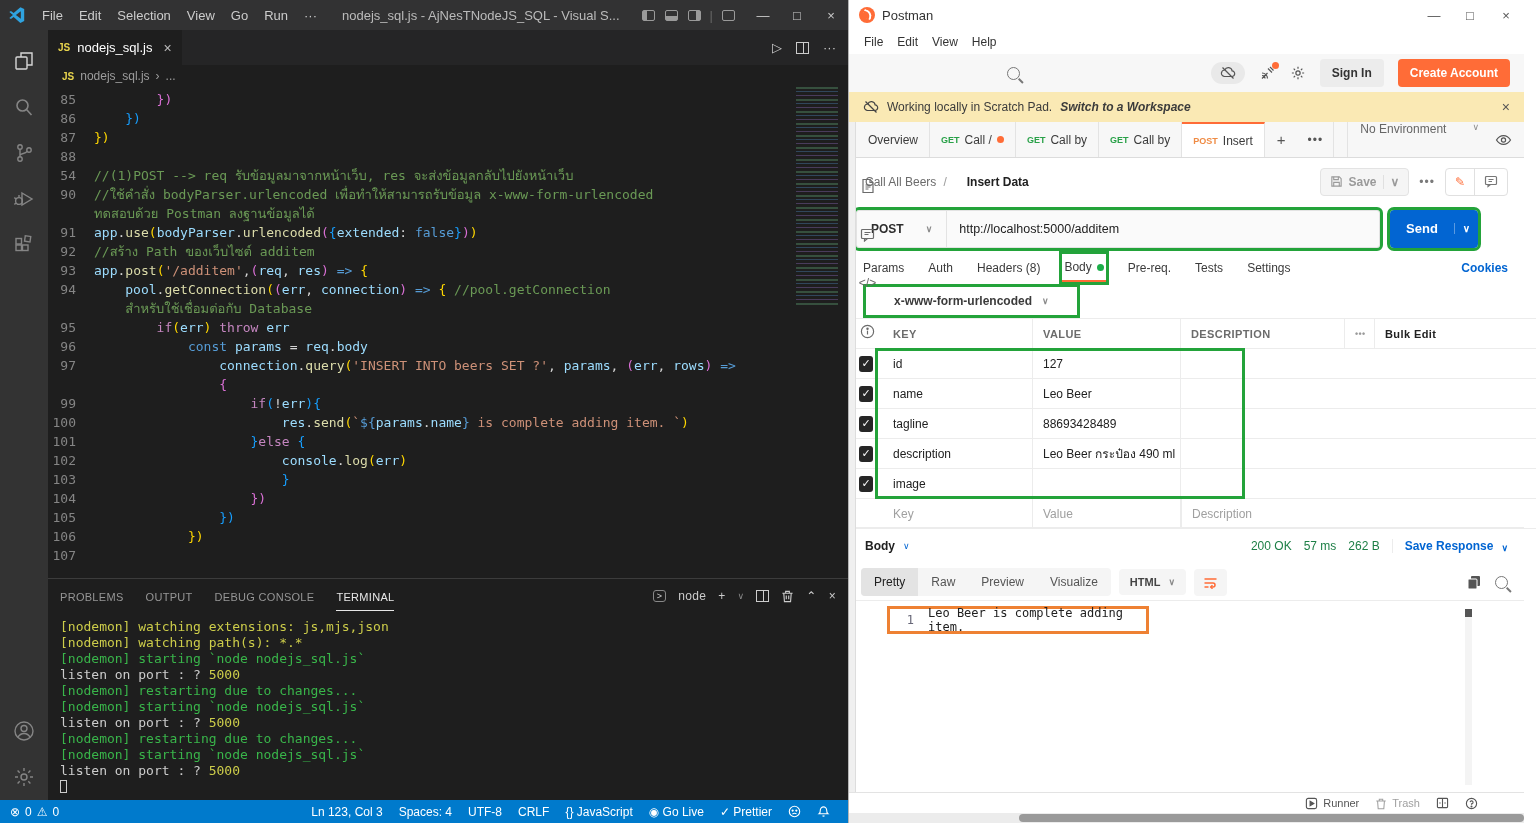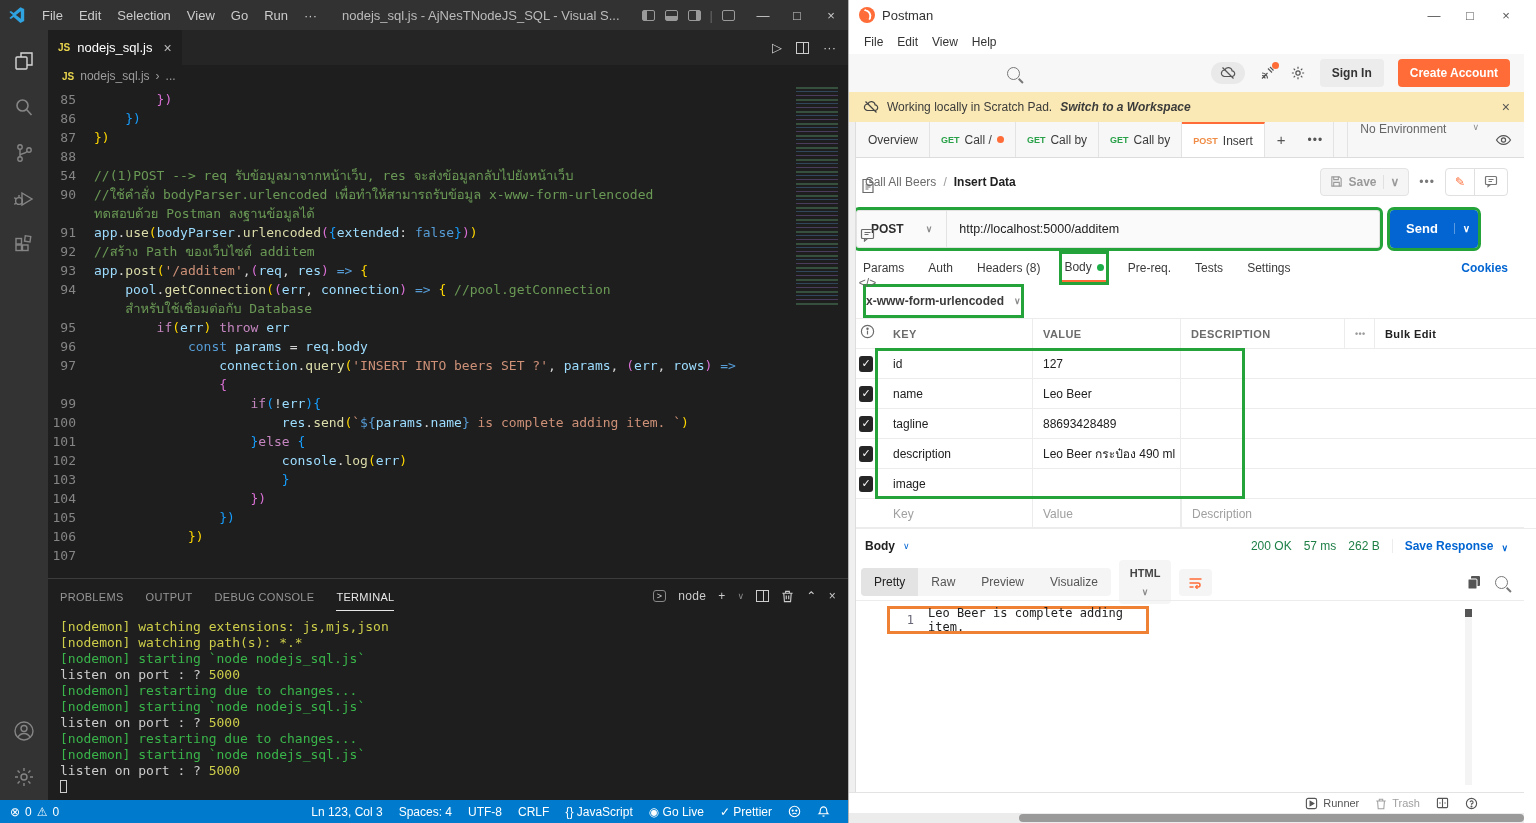--- a/index.html
+++ b/index.html
@@ -84,21 +84,21 @@
   .pm-tab.active { background:#fff; border-top:2px solid #FF6C37; }
   .pm-method { font-size:9px; font-weight:bold; }
   .pm-method.get { color:#29a148; }
   .pm-method.post { color:#ef8b44; }
   .unsaved-dot { width:7px; height:7px; border-radius:50%; background:#FF6C37; flex:none; }
   .tab-plus { display:flex; align-items:center; padding:0 12px; color:#555; font-size:15px; }
   .tab-more { display:flex; align-items:center; padding:0 10px; color:#555; letter-spacing:1px; border-right:1px solid #e3e3e3;}
   .env-box { margin-left:auto; display:flex; align-items:flex-start; gap:26px; color:#666; padding:0 12px; border-left:1px solid #e3e3e3; }
   .eye-box { display:flex; align-items:center; padding:0 12px 0 4px; color:#666; }
   .pm-crumbrow { top:158px; height:47px; display:flex; align-items:center; padding:0 16px; }
-  .crumb-col { color:#6b6b6b; } .crumb-req { font-weight:bold; color:#212121; } .crumb-sep { color:#9a9a9a; margin:0 7px; }
+  .crumb-col { color:#6b6b6b; } .crumb-req { font-weight:bold; color:#212121;margin-left:13px; } .crumb-sep { color:#9a9a9a; margin:0 7px; }
   .crumb-right { margin-left:auto; display:flex; align-items:center; gap:10px; }
   .save-btn { display:flex; align-items:center; gap:6px; background:#f5f5f5; border:1px solid #e3e3e3; border-radius:4px; padding:6px 9px; color:#9a9a9a; font-weight:bold; }
   .save-caret { border-left:1px solid #e0e0e0; padding-left:7px; color:#9a9a9a; }
   .dots { color:#7a7a7a; letter-spacing:1px; }
   .edit-group { display:flex; border:1px solid #e0e0e0; border-radius:4px; overflow:hidden; }
   .edit-group span { padding:6px 9px; }
   .pencil-ic { color:#FF6C37; border-right:1px solid #e0e0e0; }
   .pm-urlrow { top:205px; height:47px; display:flex; align-items:center; padding:0 46px 0 7px; gap:10px; }
   .ann-g { outline:3px solid #23a33a; outline-offset:0px; }
   .url-box { flex:1; height:38px; background:#fafafa; border:1px solid #e3e3e3; border-radius:3px; display:flex; align-items:center; }
@@ -106,40 +106,40 @@
   .url-text { padding:0 12px; color:#212121; font-size:12.5px; }
   .send-btn { width:88px; height:38px; background:#0265D2; border-radius:4px; color:#fff; font-weight:bold; font-size:13px; display:flex; align-items:center; flex:none; }
   .send-label { flex:1; text-align:center; }
   .send-caret { border-left:1px solid rgba(255,255,255,.35); width:24px; text-align:center; font-size:10px; }
   .pm-reqtabs { top:252px; height:32px; display:flex; align-items:center; padding:0 16px 0 12px; gap:20px; color:#3b3b3b; }
   .reqtab { display:flex; align-items:center; gap:5px; padding:6px 2px; }
   .reqtab.active { border-bottom:2px solid #FF6C37; }
   .body-dot { width:7px; height:7px; border-radius:50%; background:#1cae49; }
   .cookies-link { margin-left:auto; color:#0265D2; font-weight:bold; }
   .pm-bodytype { top:284px; height:34px; display:flex; align-items:center; padding-left:17px; }
-  .bt-select { display:flex; align-items:center; gap:10px; color:#3b3b3b; font-weight:bold; padding:7px 0; background:#fff; }
+  .bt-select { display:flex; align-items:center; gap:10px; color:#3b3b3b; font-weight:bold; padding:7px 28px; background:#fff; }
   .caret { font-size:9px; color:#0265D2; }
   .caret.gray { color:#8a8a8a; }
   .pm-table { top:318px; height:207px; border-top:1px solid #ececec; }
   .pm-thead, .pm-row { display:grid; grid-template-columns:34px 150px 148px 164px 30px 78px; align-items:center; height:30px; border-bottom:1px solid #ececec; }
   .pm-thead { color:#6b6b6b; font-size:11px; font-weight:bold; letter-spacing:.4px; }
   .pm-cell { padding:0 10px; border-right:1px solid #ececec; height:100%; display:flex; align-items:center; overflow:hidden; white-space:nowrap; }
   .pm-cell.nb { border-right:none; }
   .cb { width:16px; height:16px; background:#262626; border-radius:3px; color:#fff; font-size:11px; display:flex; align-items:center; justify-content:center; margin:auto; }
   .ph { color:#a0a0a0; }
   .rows-outline { position:absolute; left:26px; top:29px; width:370px; height:151px; border:3px solid #23a33a; pointer-events:none; }
   .pm-respmeta { top:527px; height:37px; border-top:1px solid #ececec; display:flex; align-items:center; padding:0 16px; gap:8px; }
   .respmeta-right { margin-left:auto; display:flex; align-items:center; gap:12px; }
   .stat-green { color:#1d7f46; }
   .save-resp { color:#0265D2; font-weight:bold; border-left:1px solid #ececec; padding-left:12px; display:flex; gap:8px; align-items:flex-end;}
   .pm-resptoolbar { top:564px; height:36px; display:flex; align-items:center; padding:0 16px 0 12px; gap:8px; }
   .seg-group { display:flex; background:#f5f5f5; border-radius:4px; overflow:hidden; }
   .seg { padding:7px 13px; color:#555; }
   .seg.active { background:#e3e3e3; color:#212121; }
-  .fmt-select { background:#f5f5f5; border-radius:4px; padding:7px 11px; display:flex; gap:8px; align-items:center; color:#444; font-size:11px; font-weight:bold;flex-direction:column; }
+  .fmt-select { background:#f5f5f5; border-radius:4px; padding:7px 11px; display:flex; gap:8px; align-items:center; color:#444; font-size:11px; font-weight:bold; }
   .wrap-btn { background:#f5f5f5; border-radius:4px; padding:7px 9px; color:#FF6C37; font-weight:bold; }
   .toolbar-right { margin-left:auto; display:flex; align-items:center; gap:14px; color:#444; }
   .pm-respbody { top:600px; height:192px; border-top:1px solid #ececec; font-family:"DejaVu Sans Mono",monospace; font-size:12px; padding-top:5px; }
   .resp-line { display:flex; align-items:center; width:262px; height:28px; margin-left:38px; border:3px solid #ee8133; background:#fff; }
   .resp-ln { color:#667; width:24px; text-align:right; margin-right:14px; flex:none; }
   .resp-vscroll { position:absolute; right:52px; top:8px; width:7px; height:176px; background:#f4f4f4; }
   .resp-vthumb { width:7px; height:8px; background:#555; }
   .pm-footer { top:792px; height:21px; border-top:1px solid #e3e3e3; display:flex; align-items:center; justify-content:flex-end; gap:16px; padding-right:46px; color:#555; font-size:11px; }
   .foot-item { display:flex; align-items:center; gap:5px; }
   .foot-item.dim { color:#a0a0a0; }

